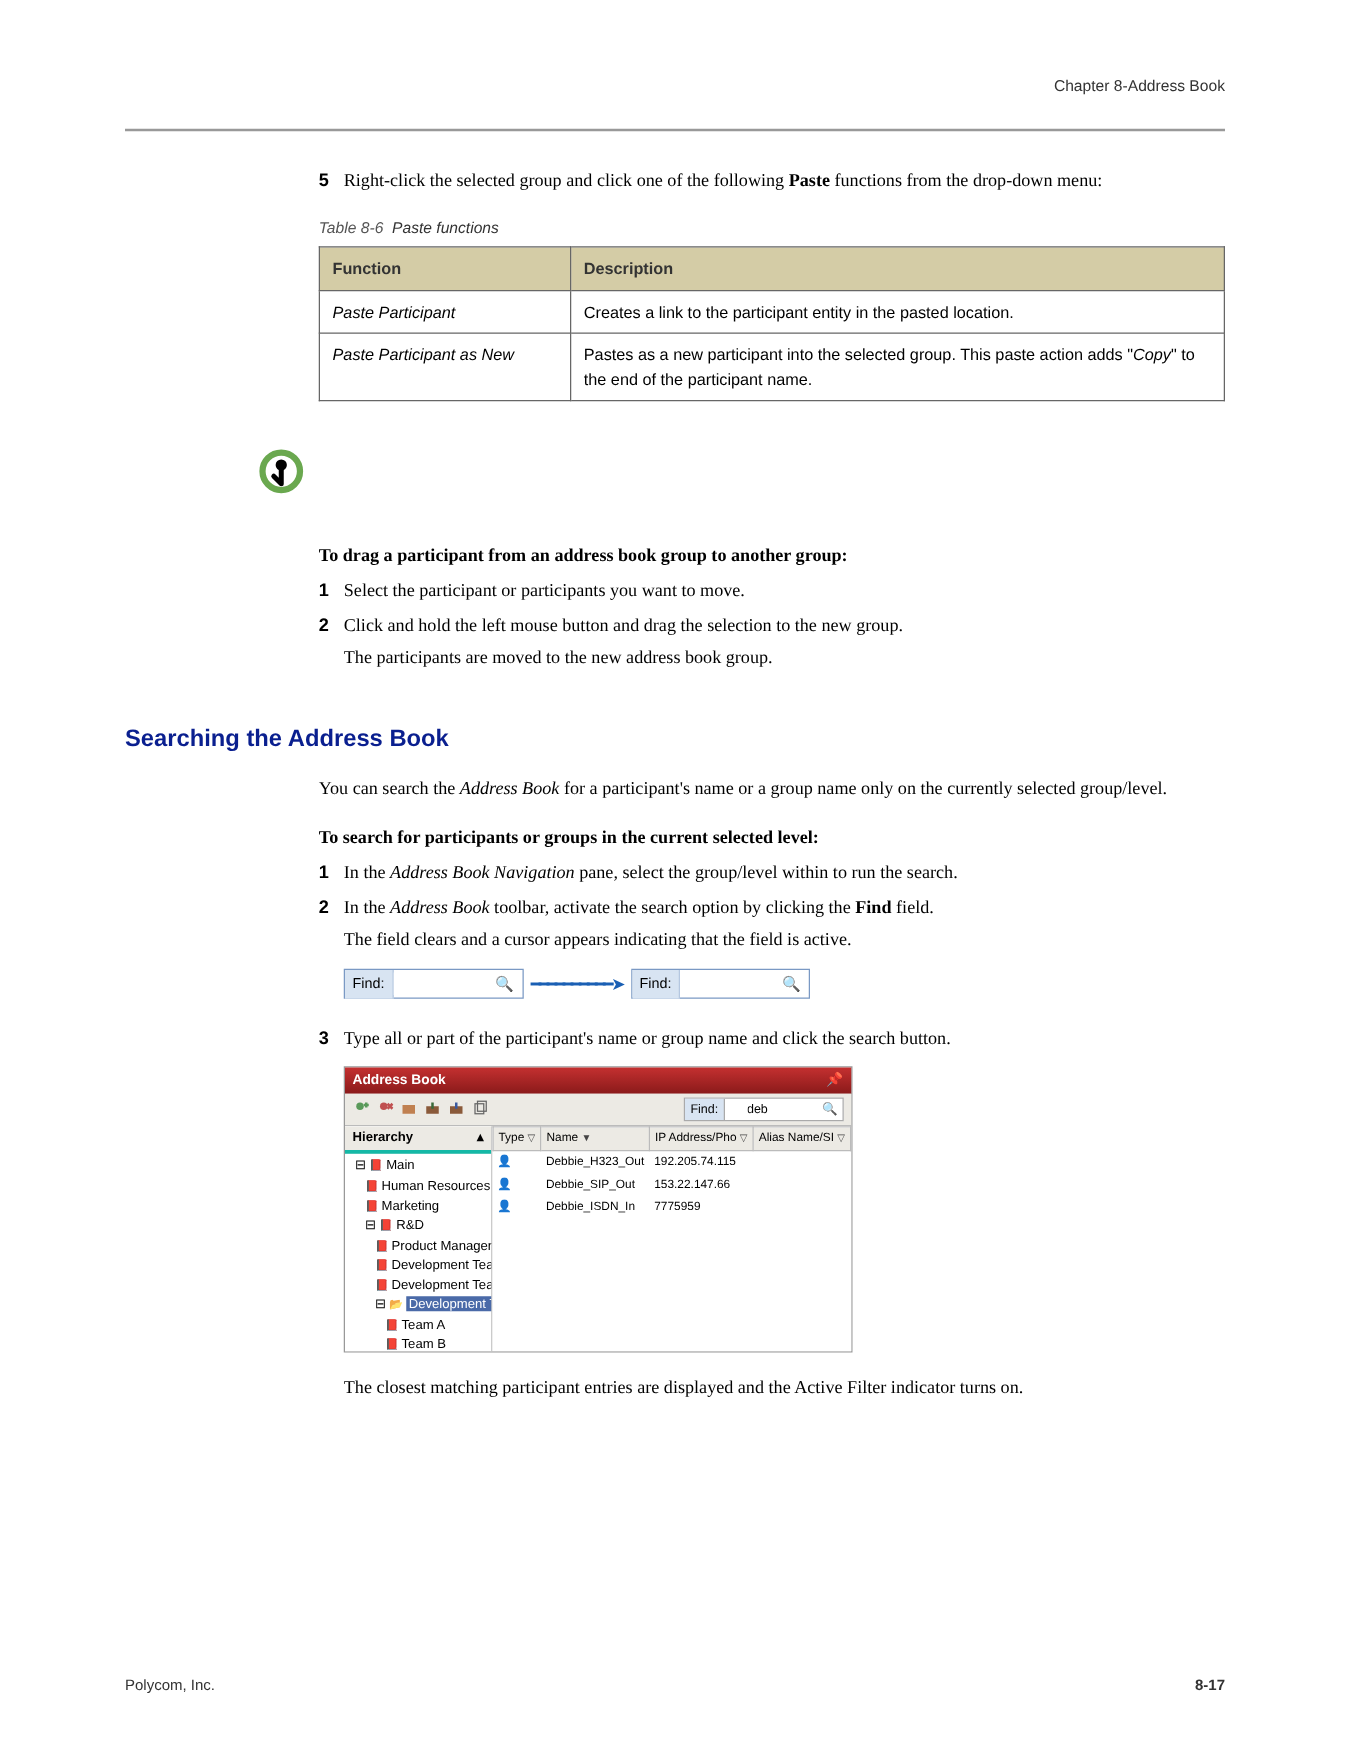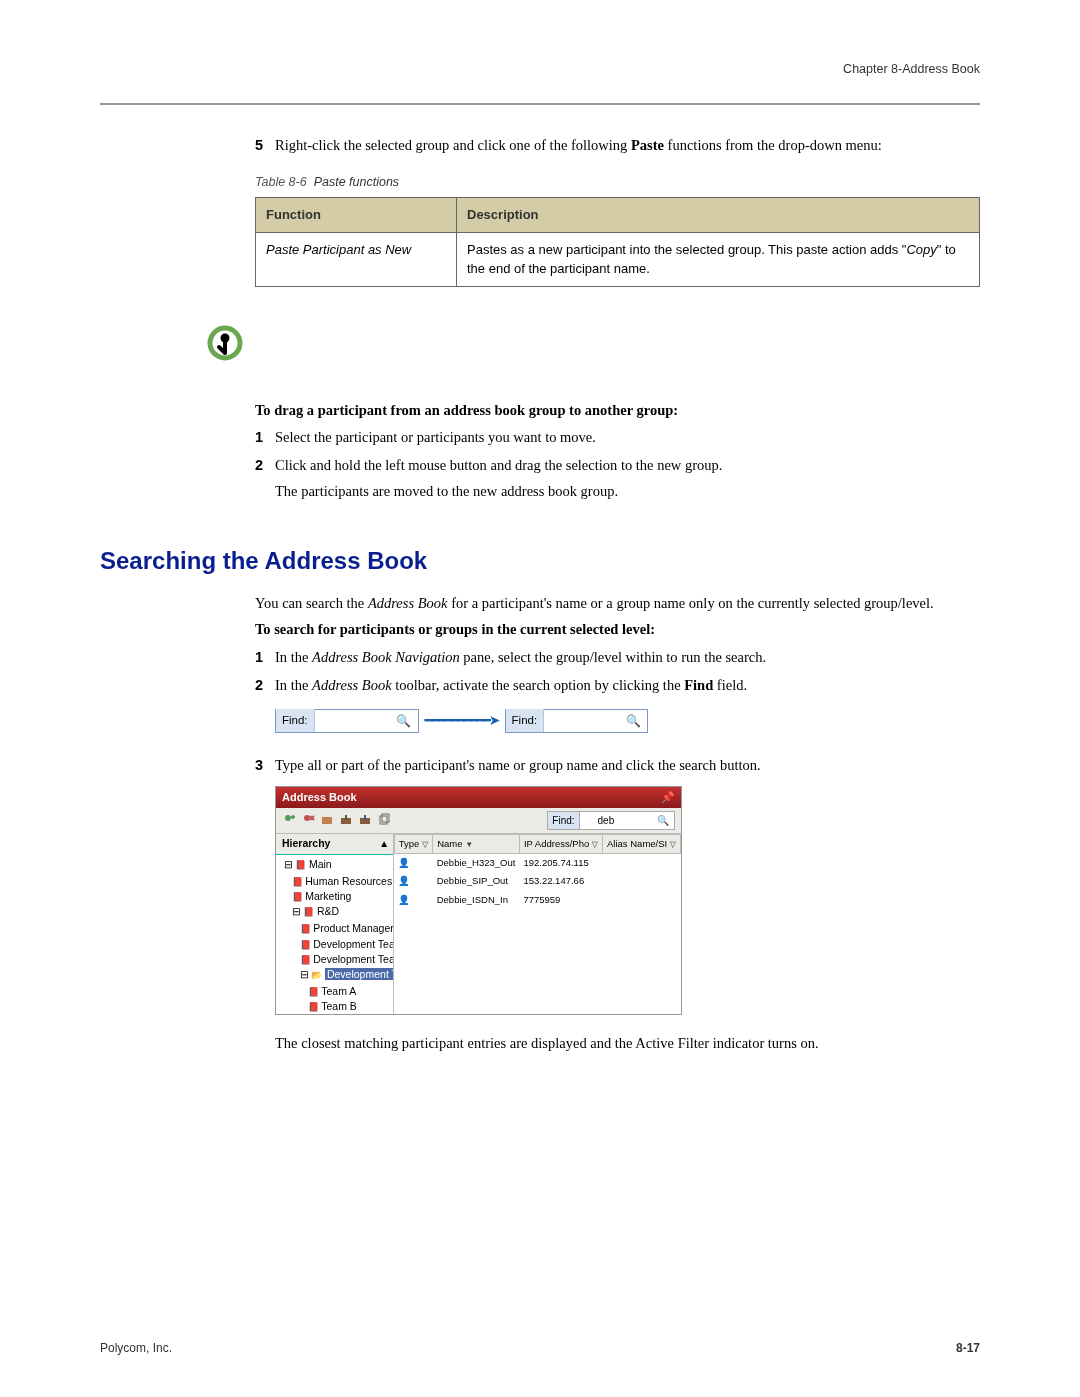--- a/index.html
+++ b/index.html
@@ -81,26 +81,26 @@
     margin-left: -50px;
   }
   .note-icon { width: 40px; flex-shrink: 0; margin-right: 14px; margin-top: 6px; }
   .note-box {
     border: 1px solid #666;
     padding: 14px 16px;
     font-family: Arial, sans-serif;
     font-size: 13px;
     flex: 1;
   }
-  .bold-lead { font-weight: bold; margin-top: 5px; margin-bottom: 6px; }
+  .bold-lead { font-weight: bold; margin-top: 18px; margin-bottom: 6px; }
   .subpara { margin-top: 4px; margin-bottom: 4px; }
   h2.section {
     font-family: Arial, sans-serif;
     color: #0a1f8f;
-    font-size: 24px;
+    font-size: 19px;
     font-weight: bold;
     margin: 36px 0 14px -155px;
   }
   .italic { font-style: italic; }
   .find-bar {
     margin: 12px 0 16px 0;
     display: flex;
     align-items: center;
     gap: 6px;
     font-family: Tahoma, Arial, sans-serif;
@@ -143,21 +143,21 @@
   }
   .ab-toolbar .find-inline .fl { background: #d8e4f2; padding: 1px 4px; border-right: 1px solid #aaa; }
   .ab-toolbar .find-inline input { border: none; width: 38px; font-size: 10px; padding: 1px 18px; outline: none; }
   .ab-toolbar .find-inline .fm { padding: 0 4px; color: #c49a4a; }
   .ab-body { display: flex; height: 180px; }
   .ab-tree {
     width: 157px; border-right: 1px solid #bbb; background: #fff;
     overflow: hidden;
   }
   .ab-tree .hdr {
-    background: #eceae4; font-weight: bold; padding: 2px 6px; border-bottom: 1px solid #14b8a6;
+    background: #eceae4; font-weight: bold; padding: 2px 6px; border-bottom: 3px solid #14b8a6;
     display: flex; justify-content: space-between;
   }
   .ab-tree ul { list-style: none; margin: 2px 0; padding-left: 8px; }
   .ab-tree li { white-space: nowrap; line-height: 1.45; }
   .ab-tree .fi { color: #c05050; font-size: 9px; margin-right: 2px; }
   .ab-tree .sel { background: #4a6aa8; color: #fff; padding: 0 2px; }
   .ab-table { flex: 1; background: #fff; }
   .ab-table table { width: 100%; border-collapse: collapse; font-size: 9.5px; }
   .ab-table th {
     background: #eceae4; font-weight: normal; text-align: left; padding: 2px 4px;
@@ -197,20 +197,24 @@
       <span class="tbl-label">Table 8-6</span>&nbsp;&nbsp;<span>Paste functions</span>
     </div>
 
     <table class="funcs">
       <tbody>
           <tr>
         <th>Function</th>
         <th>Description</th>
       </tr>
       <tr>
+        <td class="funcname">Paste Participant</td>
+        <td>Creates a link to the participant entity in the pasted location.</td>
+      </tr>
+      <tr>
         <td class="funcname">Paste Participant as New</td>
         <td>
           <span>Pastes as a new participant into the selected group. This paste action adds "</span><span class="italic">Copy</span><span>" to the end of the participant name.</span>
         </td>
       </tr>
     </tbody>
       </table>
 
     <div class="note-row">
       <div class="note-icon">
@@ -247,20 +251,21 @@
       <div class="step-num">1</div>
       <div class="step-body">
         <span>In the </span><span class="italic">Address Book Navigation</span><span> pane, select the group/level within to run the search.</span>
       </div>
     </div>
 
     <div class="step-row">
       <div class="step-num">2</div>
       <div class="step-body">
         <span>In the </span><span class="italic">Address Book</span><span> toolbar, activate the search option by clicking the </span><b>Find</b><span> field.</span>
+        <div class="subpara">The field clears and a cursor appears indicating that the field is active.</div>
 
         <div class="find-bar">
           <div class="find-box">
             <span class="lbl">Find:</span>
             <input value="" style="">
             <span class="magn">🔍</span>
           </div>
           <span class="arrow-line">━━━━━━━━━━➤</span>
           <div class="find-box">
             <span class="lbl">Find:</span>

